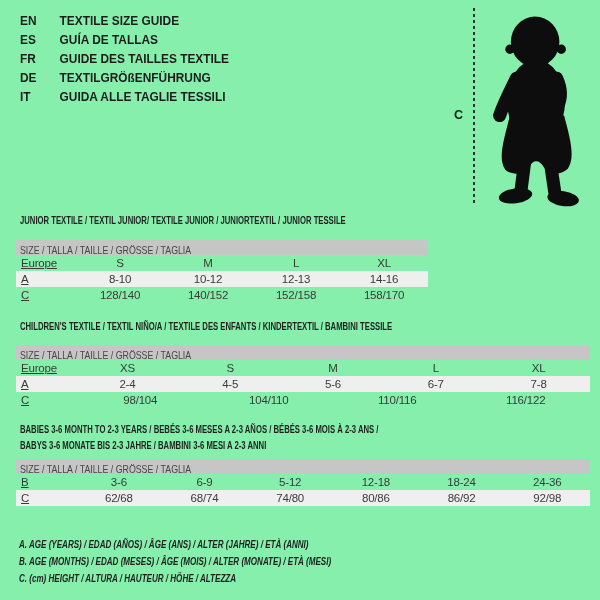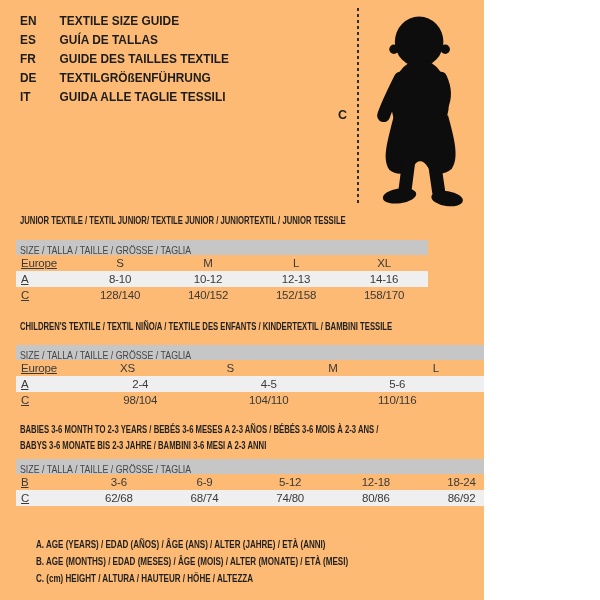--- a/index.html
+++ b/index.html
@@ -1,17 +1,17 @@
 <!DOCTYPE html>
 <html><head>
 <meta charset="utf-8">
 <style>
   html,body { margin:0; padding:0; background:#ffffff; }
   body { width:600px; height:600px; font-family:"Liberation Sans", sans-serif; }
-  .page { position:relative; width:484px; height:600px; overflow:hidden; background:#fdba74; }
+  .page { position:relative; width:600px; height:600px; overflow:hidden; background:#86efac; }
 
   
   .top { position:relative; height:210px; }
   .lang-list { padding:11px 0 0 20px; }
   .lang-row { display:flex; font-weight:bold; font-size:13.5px; line-height:19px;
               color:#1c1c1c; white-space:nowrap; transform:scaleX(0.88); transform-origin:0 0; }
   .lang-code { width:45px; flex:0 0 45px; }
 
   .figure { position:absolute; top:8px; right:6px; width:146px; height:204px; }
   .dashline { position:absolute; left:25px; top:0; width:2px; height:198px;
@@ -30,21 +30,21 @@
   .tbl.full { width:574px; }
   .tbl-bar { height:15px; background:#c6c6c6; }
   .tbl-bar span { display:inline-block; line-height:15px; font-size:11px; color:#454545;
                   padding-left:5px; white-space:nowrap; transform:scaleX(0.8); transform-origin:0 50%; }
   .tbl-rows .tbl-row { display:flex; height:16px; line-height:16px; font-size:11.5px; color:#3a3a3a; }
   .tbl-rows .tbl-row:nth-child(2) { background:#efefef; }
   .tbl-row .lbl { width:55px; flex:0 0 55px; padding-left:5px; letter-spacing:-0.2px;text-decoration:underline; }
   .tbl-row .val { flex:1 1 0; text-align:center; letter-spacing:-0.2px; }
 
   
-  .notes { margin:30px 0 0 36px; }
+  .notes { margin:30px 0 0 19px;font-style:italic; }
   .note { font-weight:bold; font-size:11.5px; line-height:17px; color:#1f1f1f;
           white-space:nowrap; transform:scaleX(0.7); transform-origin:0 0; }
 </style>
 </head>
 <body>
 
 <div class="page">
 
   <div class="top">
     <div class="lang-list" id="lang-list">
@@ -139,20 +139,21 @@
               <span class="val">M</span>
               <span class="val">L</span>
               <span class="val">XL</span>
             </div>
             <div class="tbl-row">
               <span class="lbl">A</span>
               <span class="val">2-4</span>
               <span class="val">4-5</span>
               <span class="val">5-6</span>
               <span class="val">6-7</span>
+              <span class="val">7-8</span>
             </div>
             <div class="tbl-row">
               <span class="lbl">C</span>
               <span class="val">98/104</span>
               <span class="val">104/110</span>
               <span class="val">110/116</span>
               <span class="val">116/122</span>
             </div>
           </div>
         </div>

